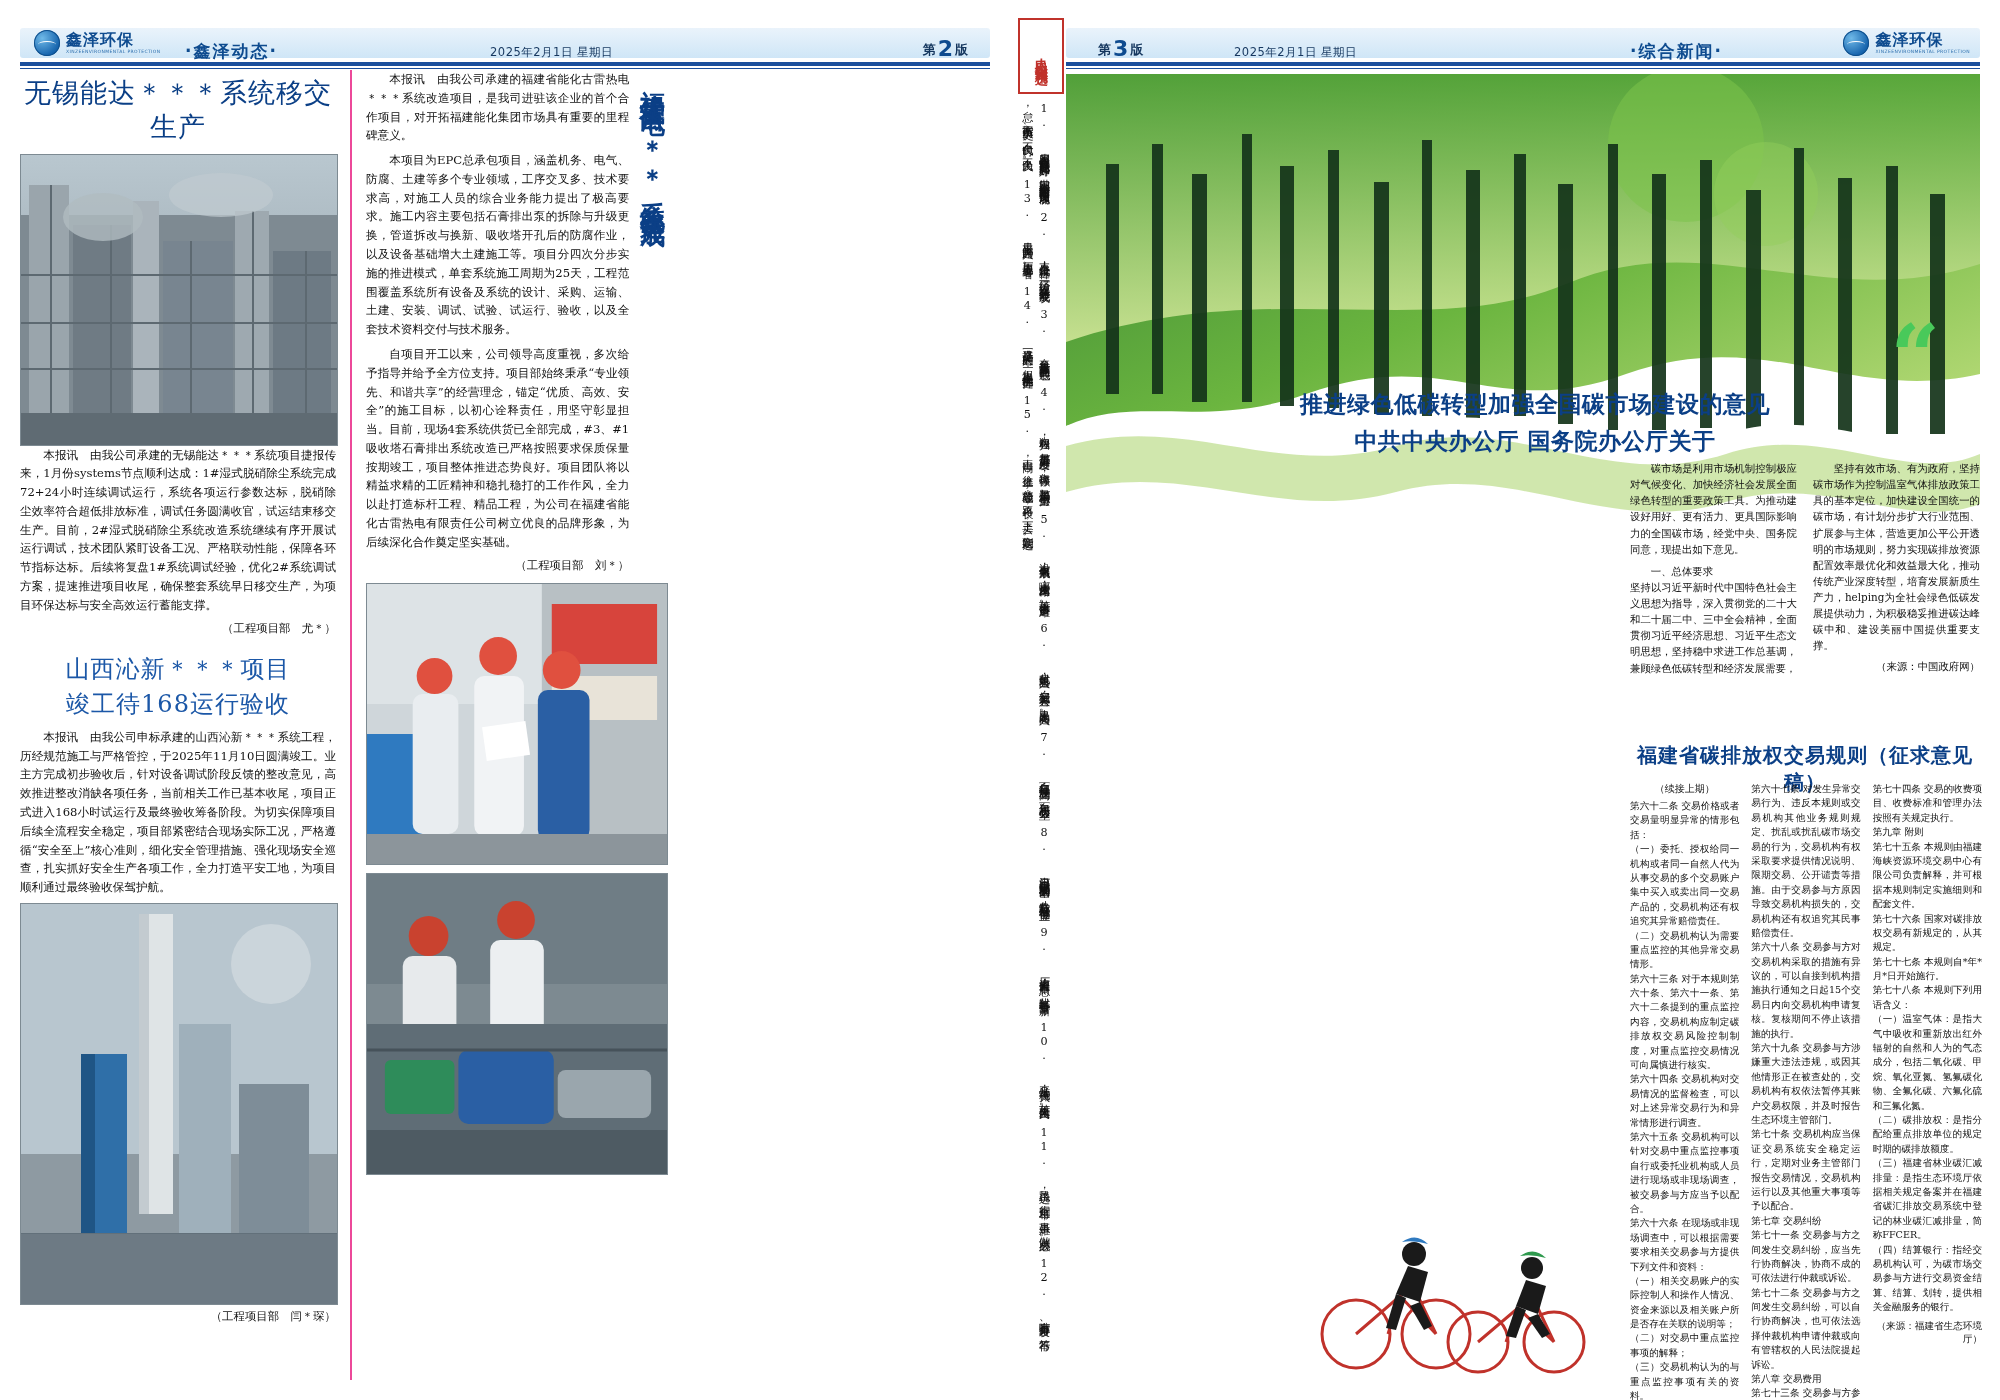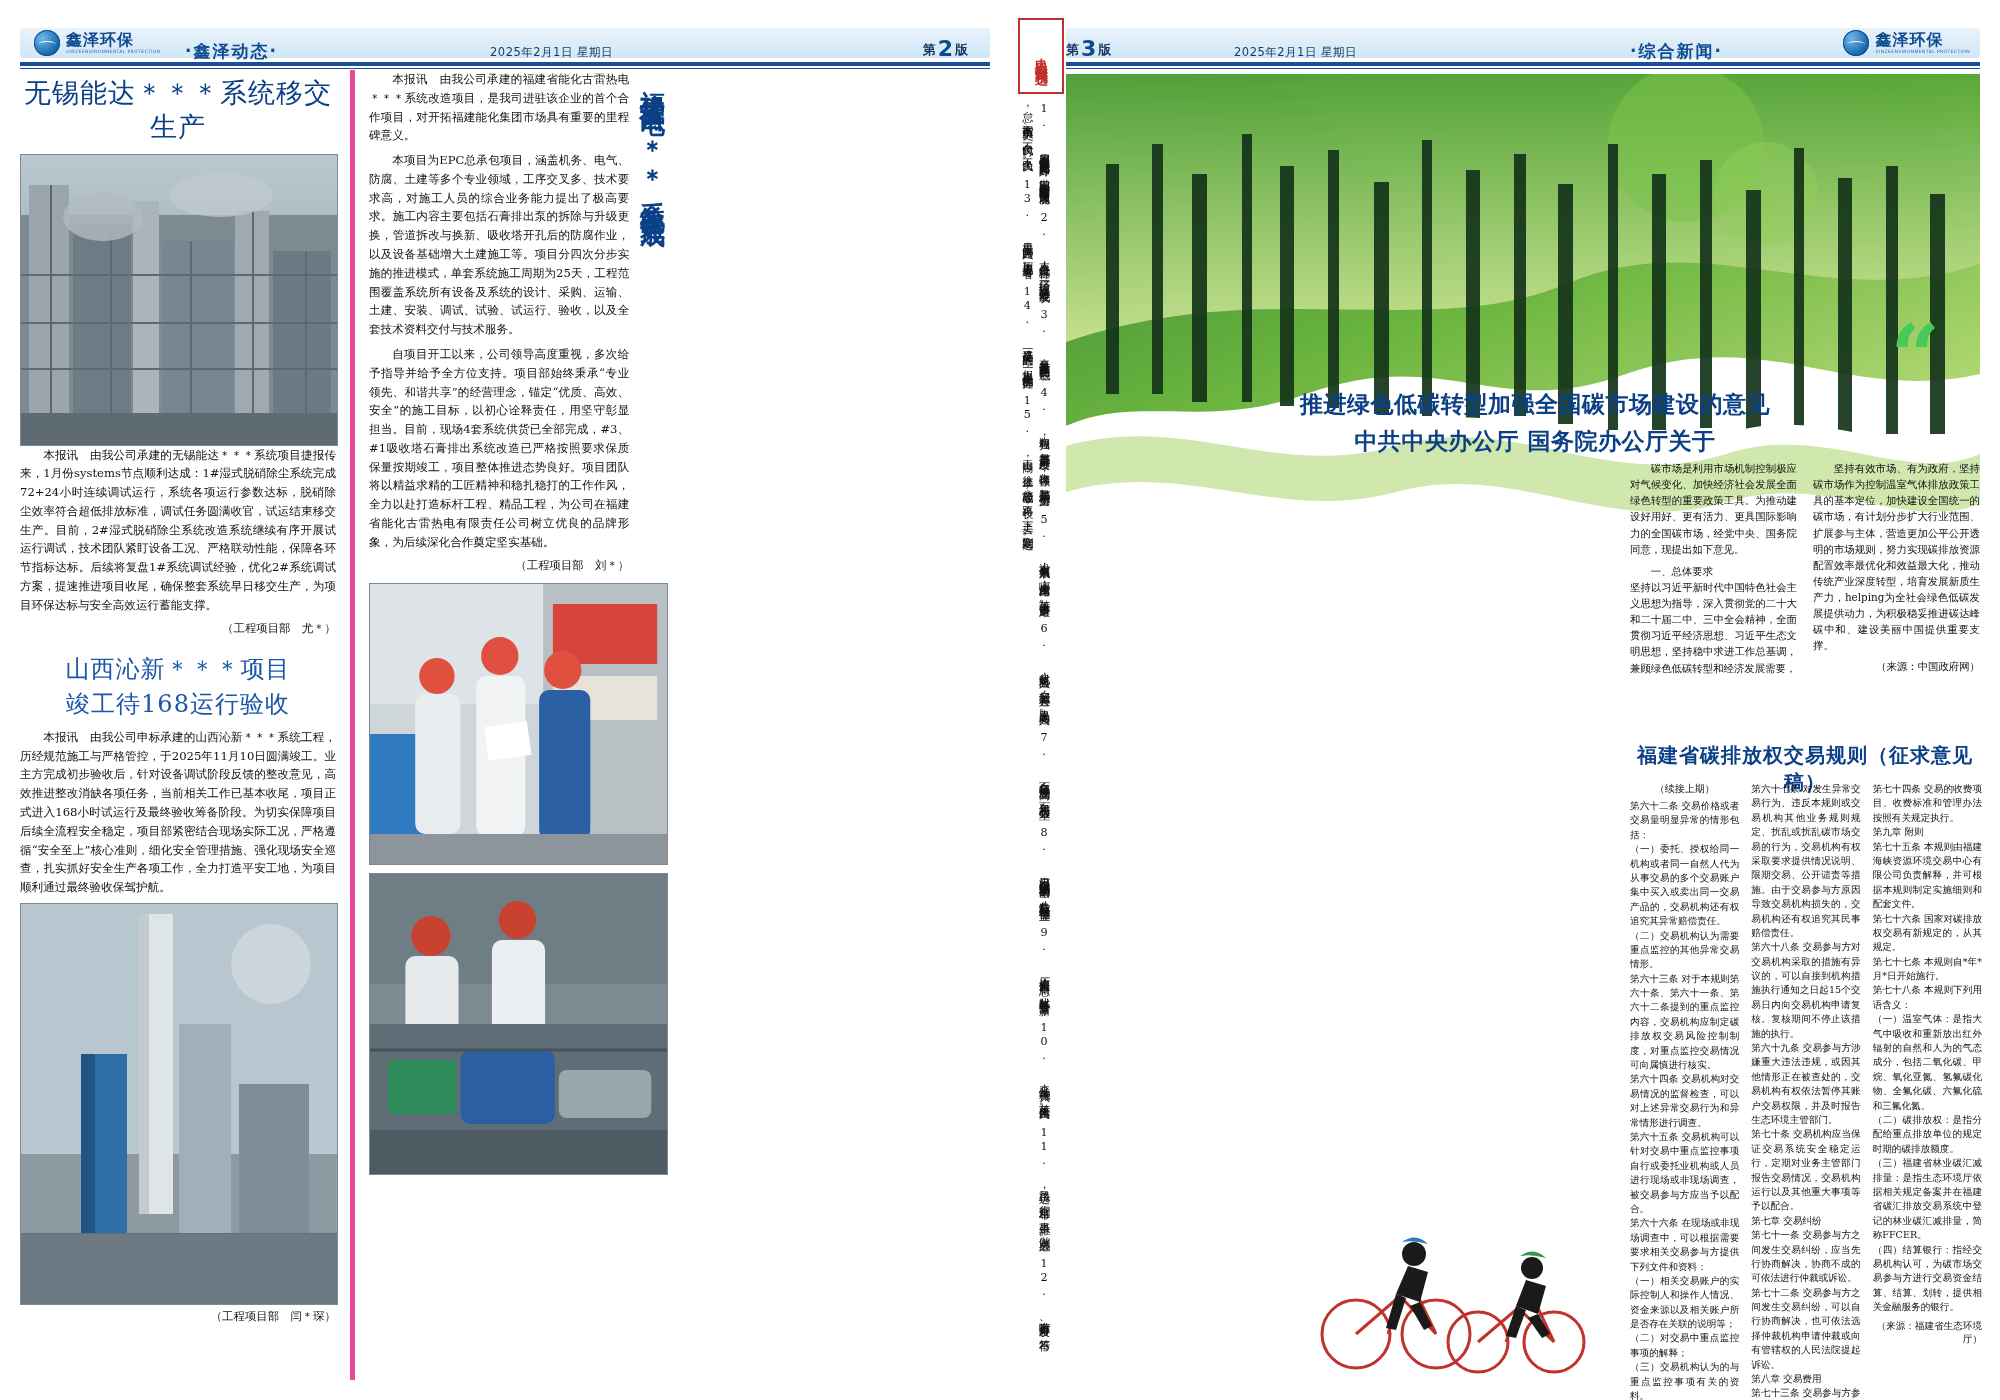--- a/index.html
+++ b/index.html
@@ -36,21 +36,21 @@
   .logo-txt .en{font-size:4.5px;color:#2d6fae;letter-spacing:.4px;display:block;margin-top:2px;}
   .mast-section{position:absolute;top:22px;font-size:17px;font-weight:700;color:#0e4b8f;letter-spacing:2px;}
   .mast-date{position:absolute;top:27px;font-size:11.5px;color:#16375f;letter-spacing:.5px;}
   .mast-page{position:absolute;top:18px;font-size:13px;color:#14365e;font-weight:700;}
   .mast-page .num{font-size:22px;color:#0e4b8f;vertical-align:-2px;margin:0 2px;}
 
   
   .body-left{position:absolute;left:20px;top:70px;width:970px;height:1310px;display:flex;gap:0;}
   .lc{box-sizing:border-box;}
   .lc1{width:330px;padding-right:14px;}
-  .lc2{width:330px;padding:0 14px;border-left:5px solid #ec4899;}
+  .lc2{width:330px;padding:0 14px;border-left:2px solid #ec4899;}
 
   .headline{font-family:"DejaVu Serif","Liberation Serif",serif;color:#0b3f86;font-weight:400;}
   .hl1{font-size:27px;letter-spacing:1px;line-height:1.25;text-align:center;margin:6px 0 10px;}
   .hl2{font-size:24px;letter-spacing:1px;line-height:1.3;text-align:center;color:#1b57a7;margin:10px 0 8px;}
 
   .photo{width:100%;background:#9aa6ad;position:relative;overflow:hidden;border:1px solid #7d8a92;}
   p.t{font-size:11.6px;line-height:1.62;color:#111;text-align:justify;text-indent:2em;margin:0 0 6px;
       font-family:"DejaVu Serif","Liberation Serif",serif;}
   .sig{font-size:11.4px;text-align:right;color:#111;margin-top:4px;font-family:"DejaVu Serif","Liberation Serif",serif;}
 
@@ -217,21 +217,21 @@
 
   <div id="sheet-right" class="col">
 
     <div class="rj-strip">
       <div class="rj-box">人民日报金句精选</div>
       <div class="rj-items">1. 岁月因青春炽热以赴而更加静好，世间因少年挺身向前而变得更加瑰丽。　2. 人生不就是这样，经历过一次次考验才能成长。　3. 奋斗是青春最亮丽的底色。　4. 每次归程，都是为了更好出发；每次停顿，都是为了积攒力量。　5. 没有伤痕累累，哪来皮糙肉厚，英雄自古多磨难。　6. 时代是出卷人，我们是答卷人，人民是阅卷人。　7. 百年征程波澜壮阔，百年初心历久弥坚。　8. 山河日月镜刻璀璨初的基因，八载春秋写就举世伟业。　9. 历史长河奔腾不息，时代考卷常出常新。　10. 平凡铸就伟大，英雄来自人民。　11. 路虽远，行则将至；事虽难，做则必成。　12. 唯有踔厉奋发、笃行不怠，方能不负历史、不负时代、不负人民。　13. 星光不问赶路人，历史属于奋斗者。　14. 选择是一时的人生，但人生是永恒的选择。　15. 山再高，往上攀，总能登顶；路再长，走下去，定能到达。</div>
     </div>
 
     <div class="masthead" style="left:56px;width:934px;">
       <div class="mast-bg" style="left:0;right:20px;"></div>
-      <div class="mast-page" style="left:0;">
+      <div class="mast-page" style="left:32px;">
         <span>第</span><span class="num">3</span><span>版</span>
       </div>
       <div class="mast-date" style="left:168px;">2025年2月1日  星期日</div>
       <div class="mast-section" style="left:564px;">·综合新闻·</div>
       <div class="logo" style="right:30px;top:12px;">
         <span class="globe"></span>
         <span class="logo-txt">
           <span class="cn">鑫泽环保</span>
           <span class="en">XINZEENVIRONMENTAL PROTECTION</span>
         </span>

